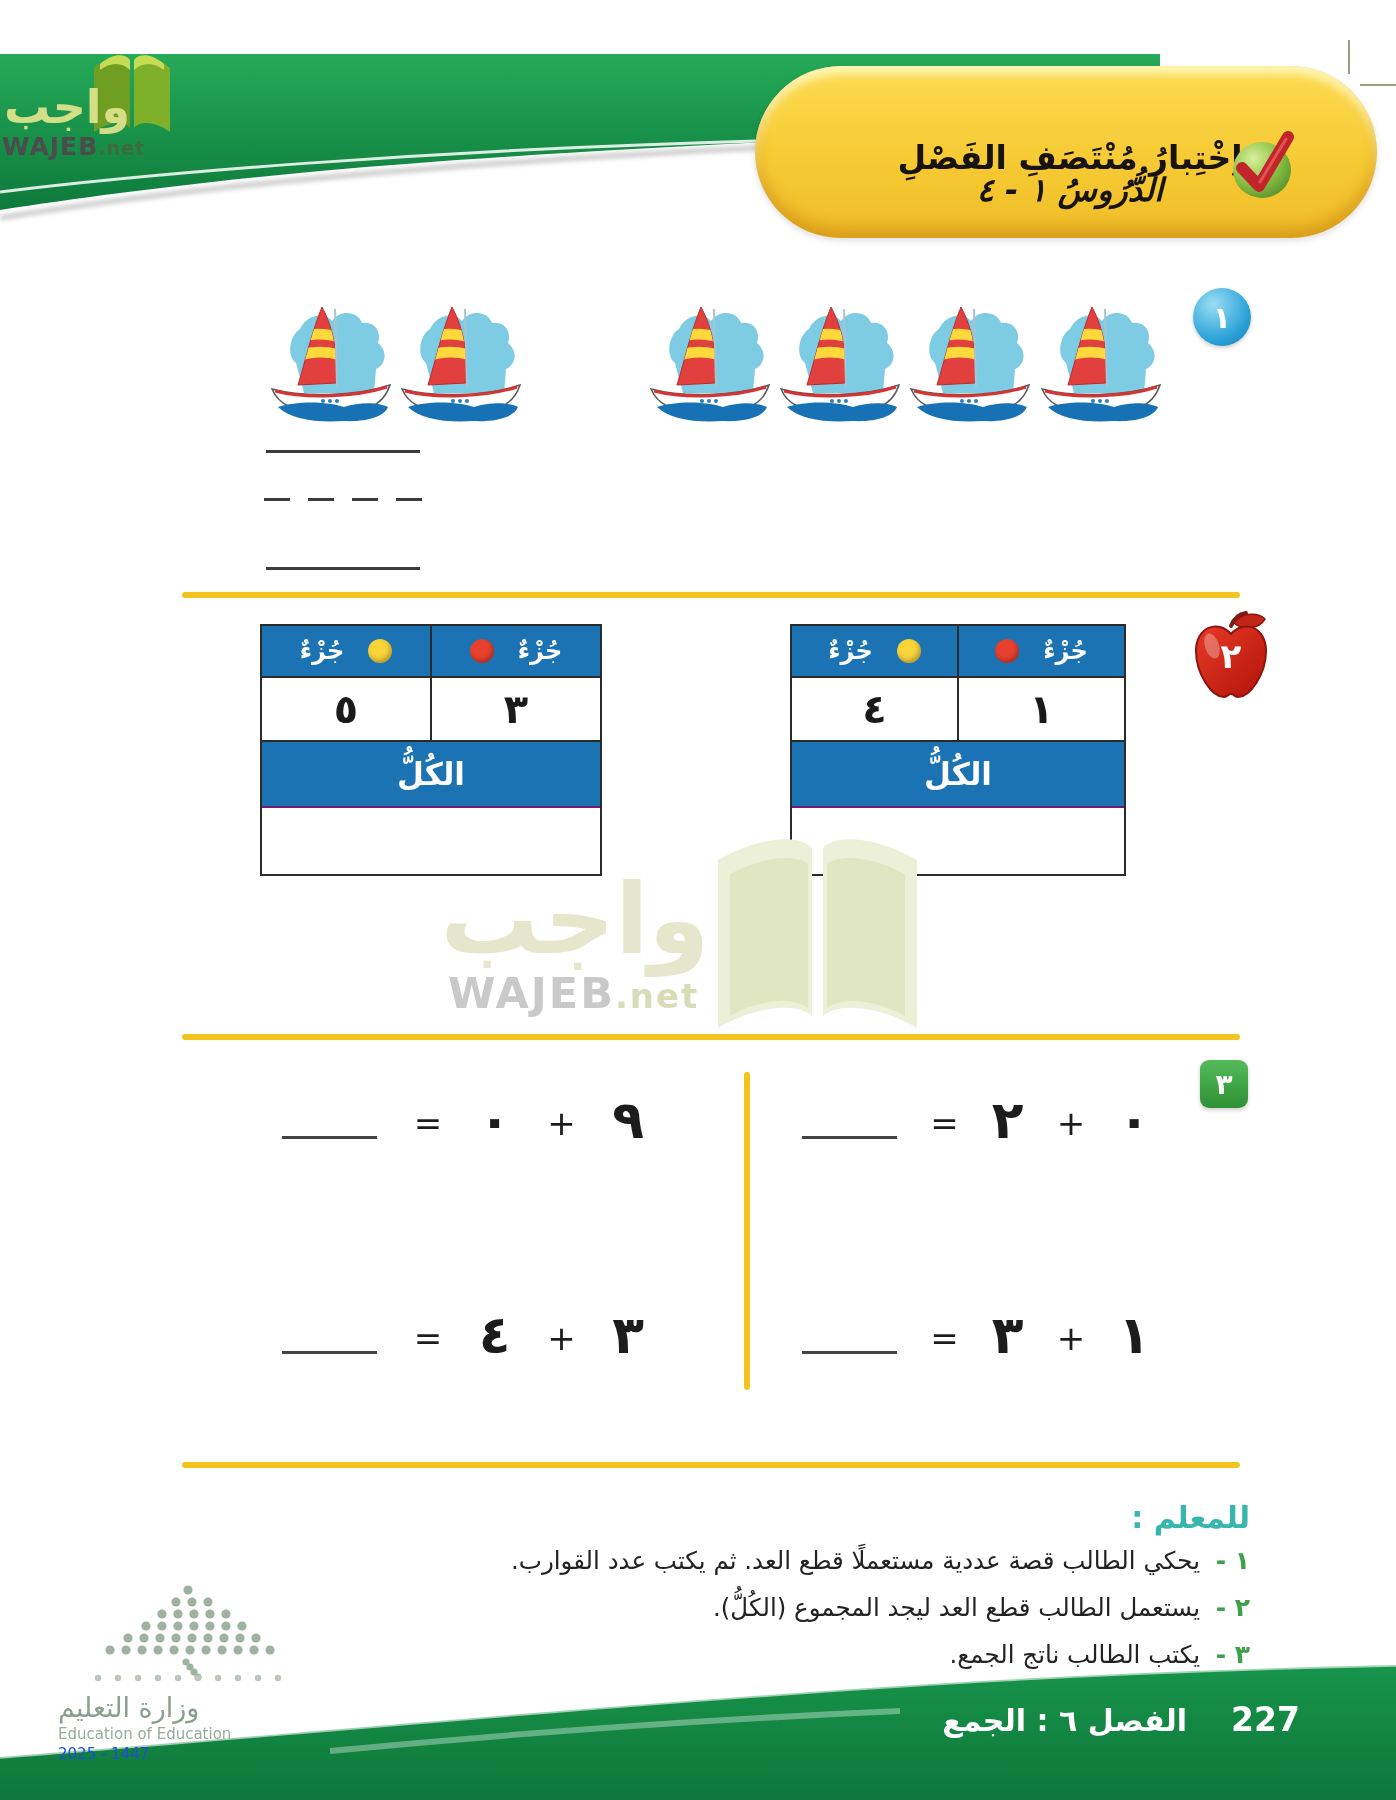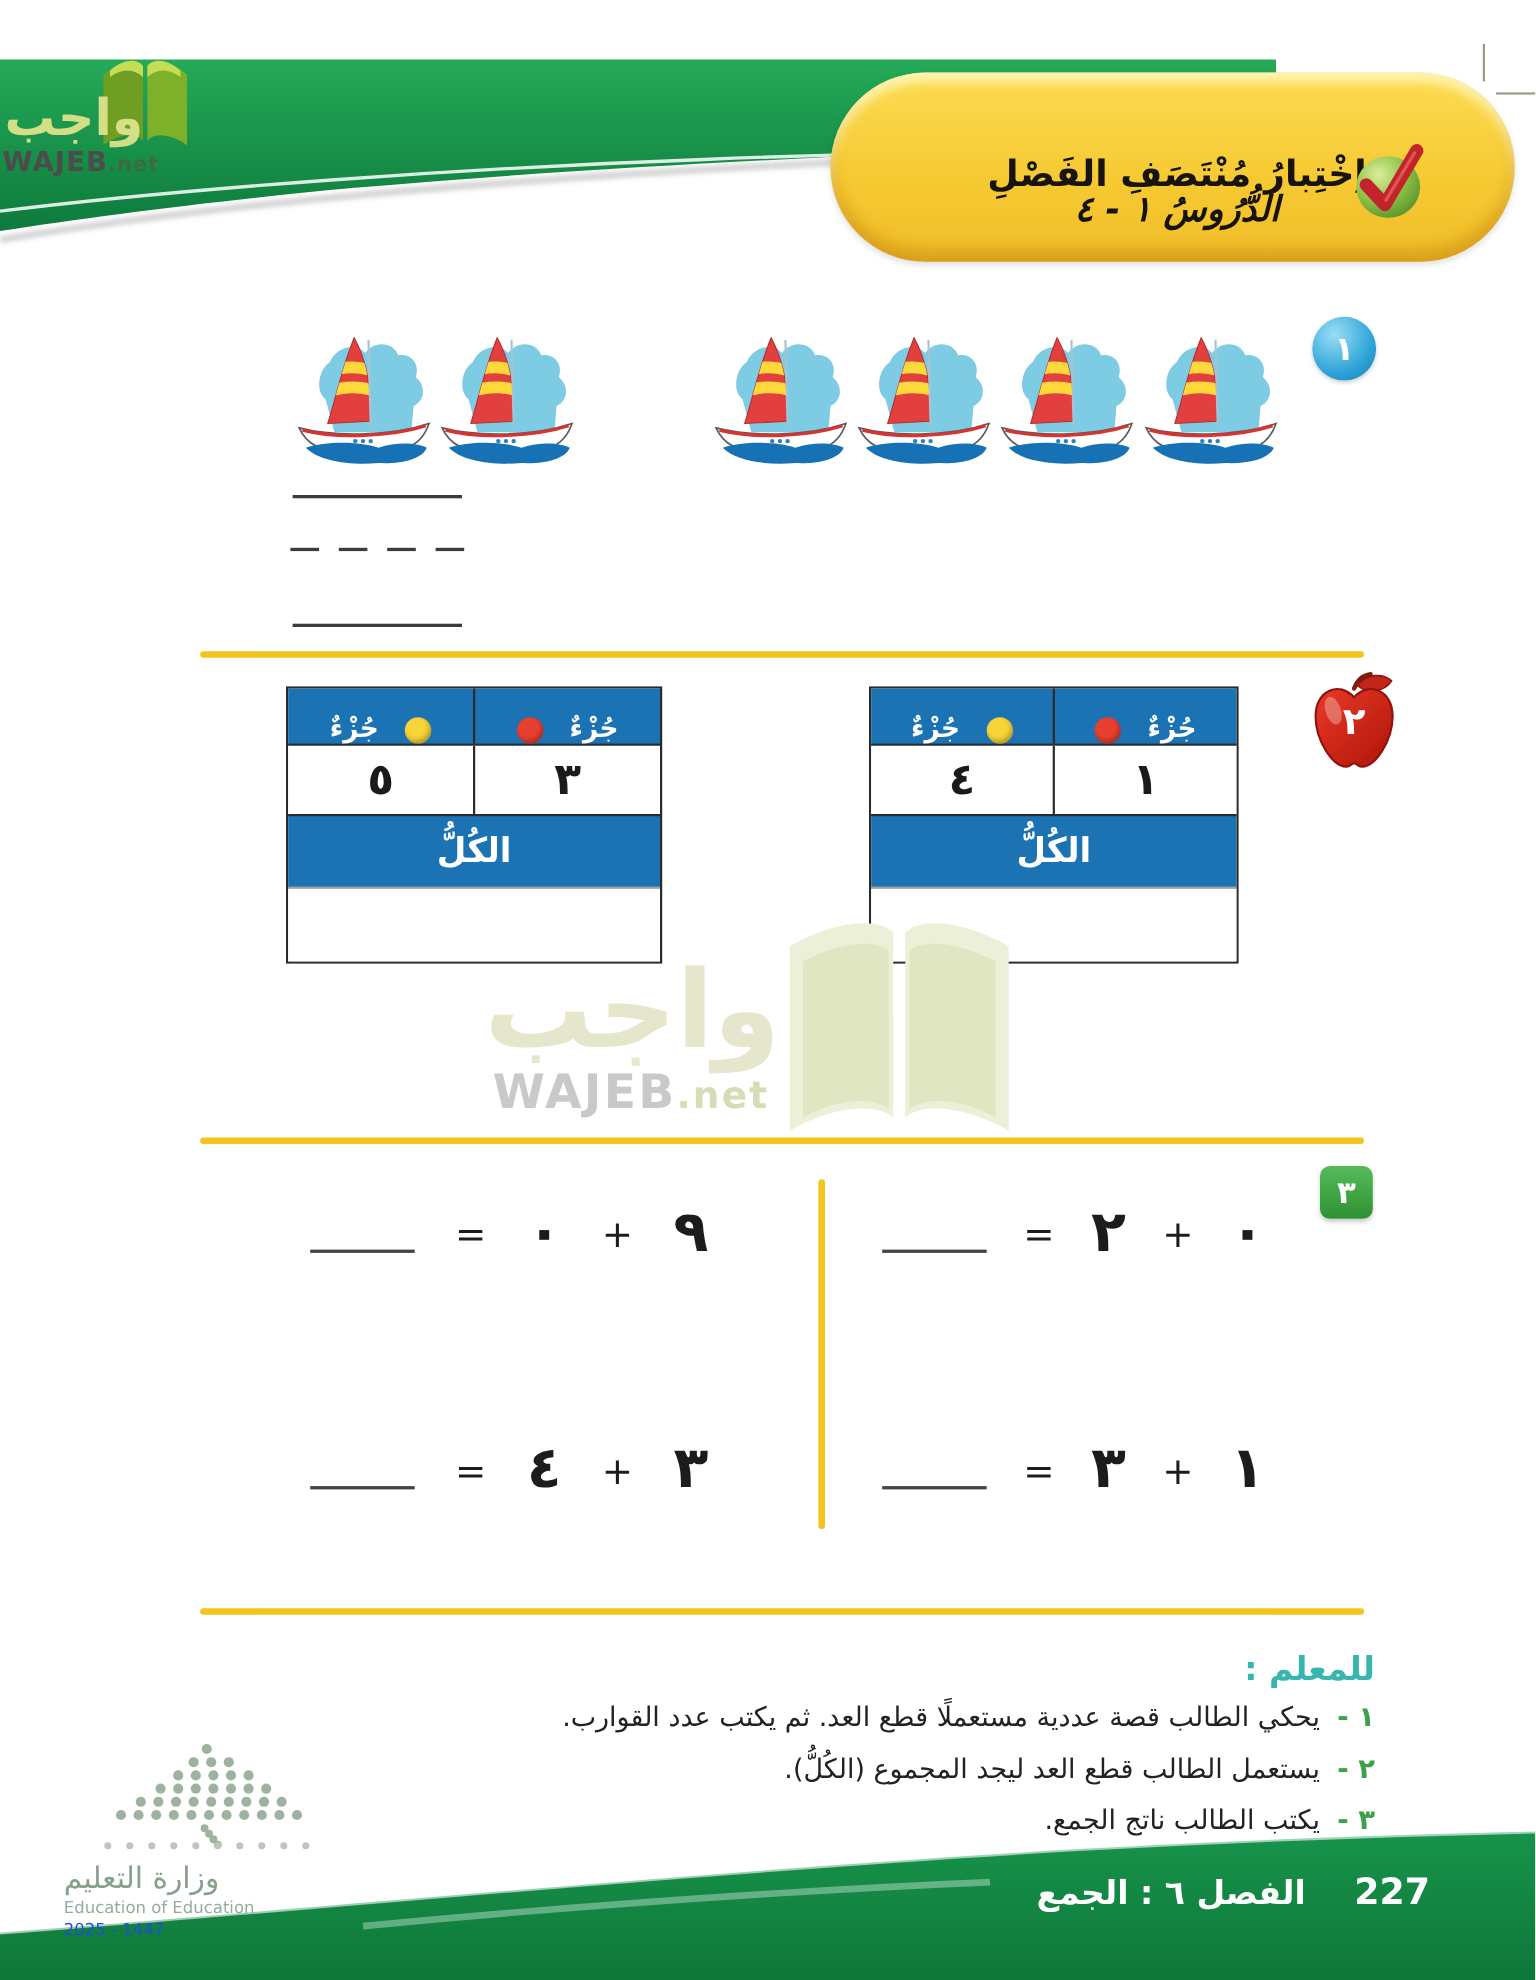--- a/index.html
+++ b/index.html
@@ -35,28 +35,28 @@
   .boat{position:absolute;width:130px;height:122px;}
   .wline{position:absolute;height:0;border-top:3px solid #3c3c3c;width:154px;left:266px;}
   .dashrow{position:absolute;left:264px;top:458px;width:168px;display:flex;gap:18px;}
   .dashrow span{display:block;width:26px;height:0;border-top:3px solid #3c3c3c;}
 
   .sep{position:absolute;left:182px;width:1058px;height:6px;border-radius:3px;background:#f2c41d;}
 
   
   .ptable{position:absolute;top:584px;direction:rtl;border:2px solid #2b2b2b;background:#fff;}
   .ptable .hdr{display:flex;background:#1c73b4;color:#fff;height:50px;border-bottom:2px solid #2b2b2b;}
-  .ptable .hdr .cell{flex:1;display:flex;align-items:flex-end;justify-content:center;gap:24px;font-size:24px;font-weight:700;}
+  .ptable .hdr .cell{flex:1;display:flex;align-items:center;justify-content:center;gap:24px;font-size:24px;font-weight:700;}
   .ptable .hdr .cell:first-child{border-left:2px solid #2b2b2b;}
   .dot{width:24px;height:24px;border-radius:50%;display:inline-block;box-shadow:inset -2px -3px 4px rgba(0,0,0,.25);}
   .ptable .vals{display:flex;height:62px;background:#fff;}
   .ptable .vals .cell{flex:1;display:flex;align-items:center;justify-content:center;font-size:40px;font-weight:700;color:#1a1a1a;}
   .ptable .vals .cell:first-child{border-left:2px solid #2b2b2b;}
   .ptable .whole{height:64px;background:#1c73b4;color:#fff;display:flex;align-items:center;justify-content:center;
-    font-size:31px;font-weight:700;border-top:2px solid #2b2b2b;border-bottom:2px solid #a3a3a3;}
+    font-size:31px;font-weight:700;border-top:2px solid #2b2b2b;border-bottom:2px solid #701a75;}
   .ptable .empty{height:66px;background:#fff;}
 
   
   .wm-ar{position:absolute;left:430px;top:822px;width:290px;text-align:center;font-size:98px;font-weight:700;color:#e6e6cd;}
   .wm-latin{position:absolute;left:448px;top:928px;font-size:43px;font-weight:700;color:#c9c9c9;letter-spacing:2px;}
   .wm-latin .tld{color:#d7dbb6;font-size:34px;}
   .wm-book{position:absolute;left:700px;top:790px;}
 
   
   .eqrow{position:absolute;height:84px;display:flex;direction:rtl;align-items:center;justify-content:space-between;color:#1c1c1c;}

